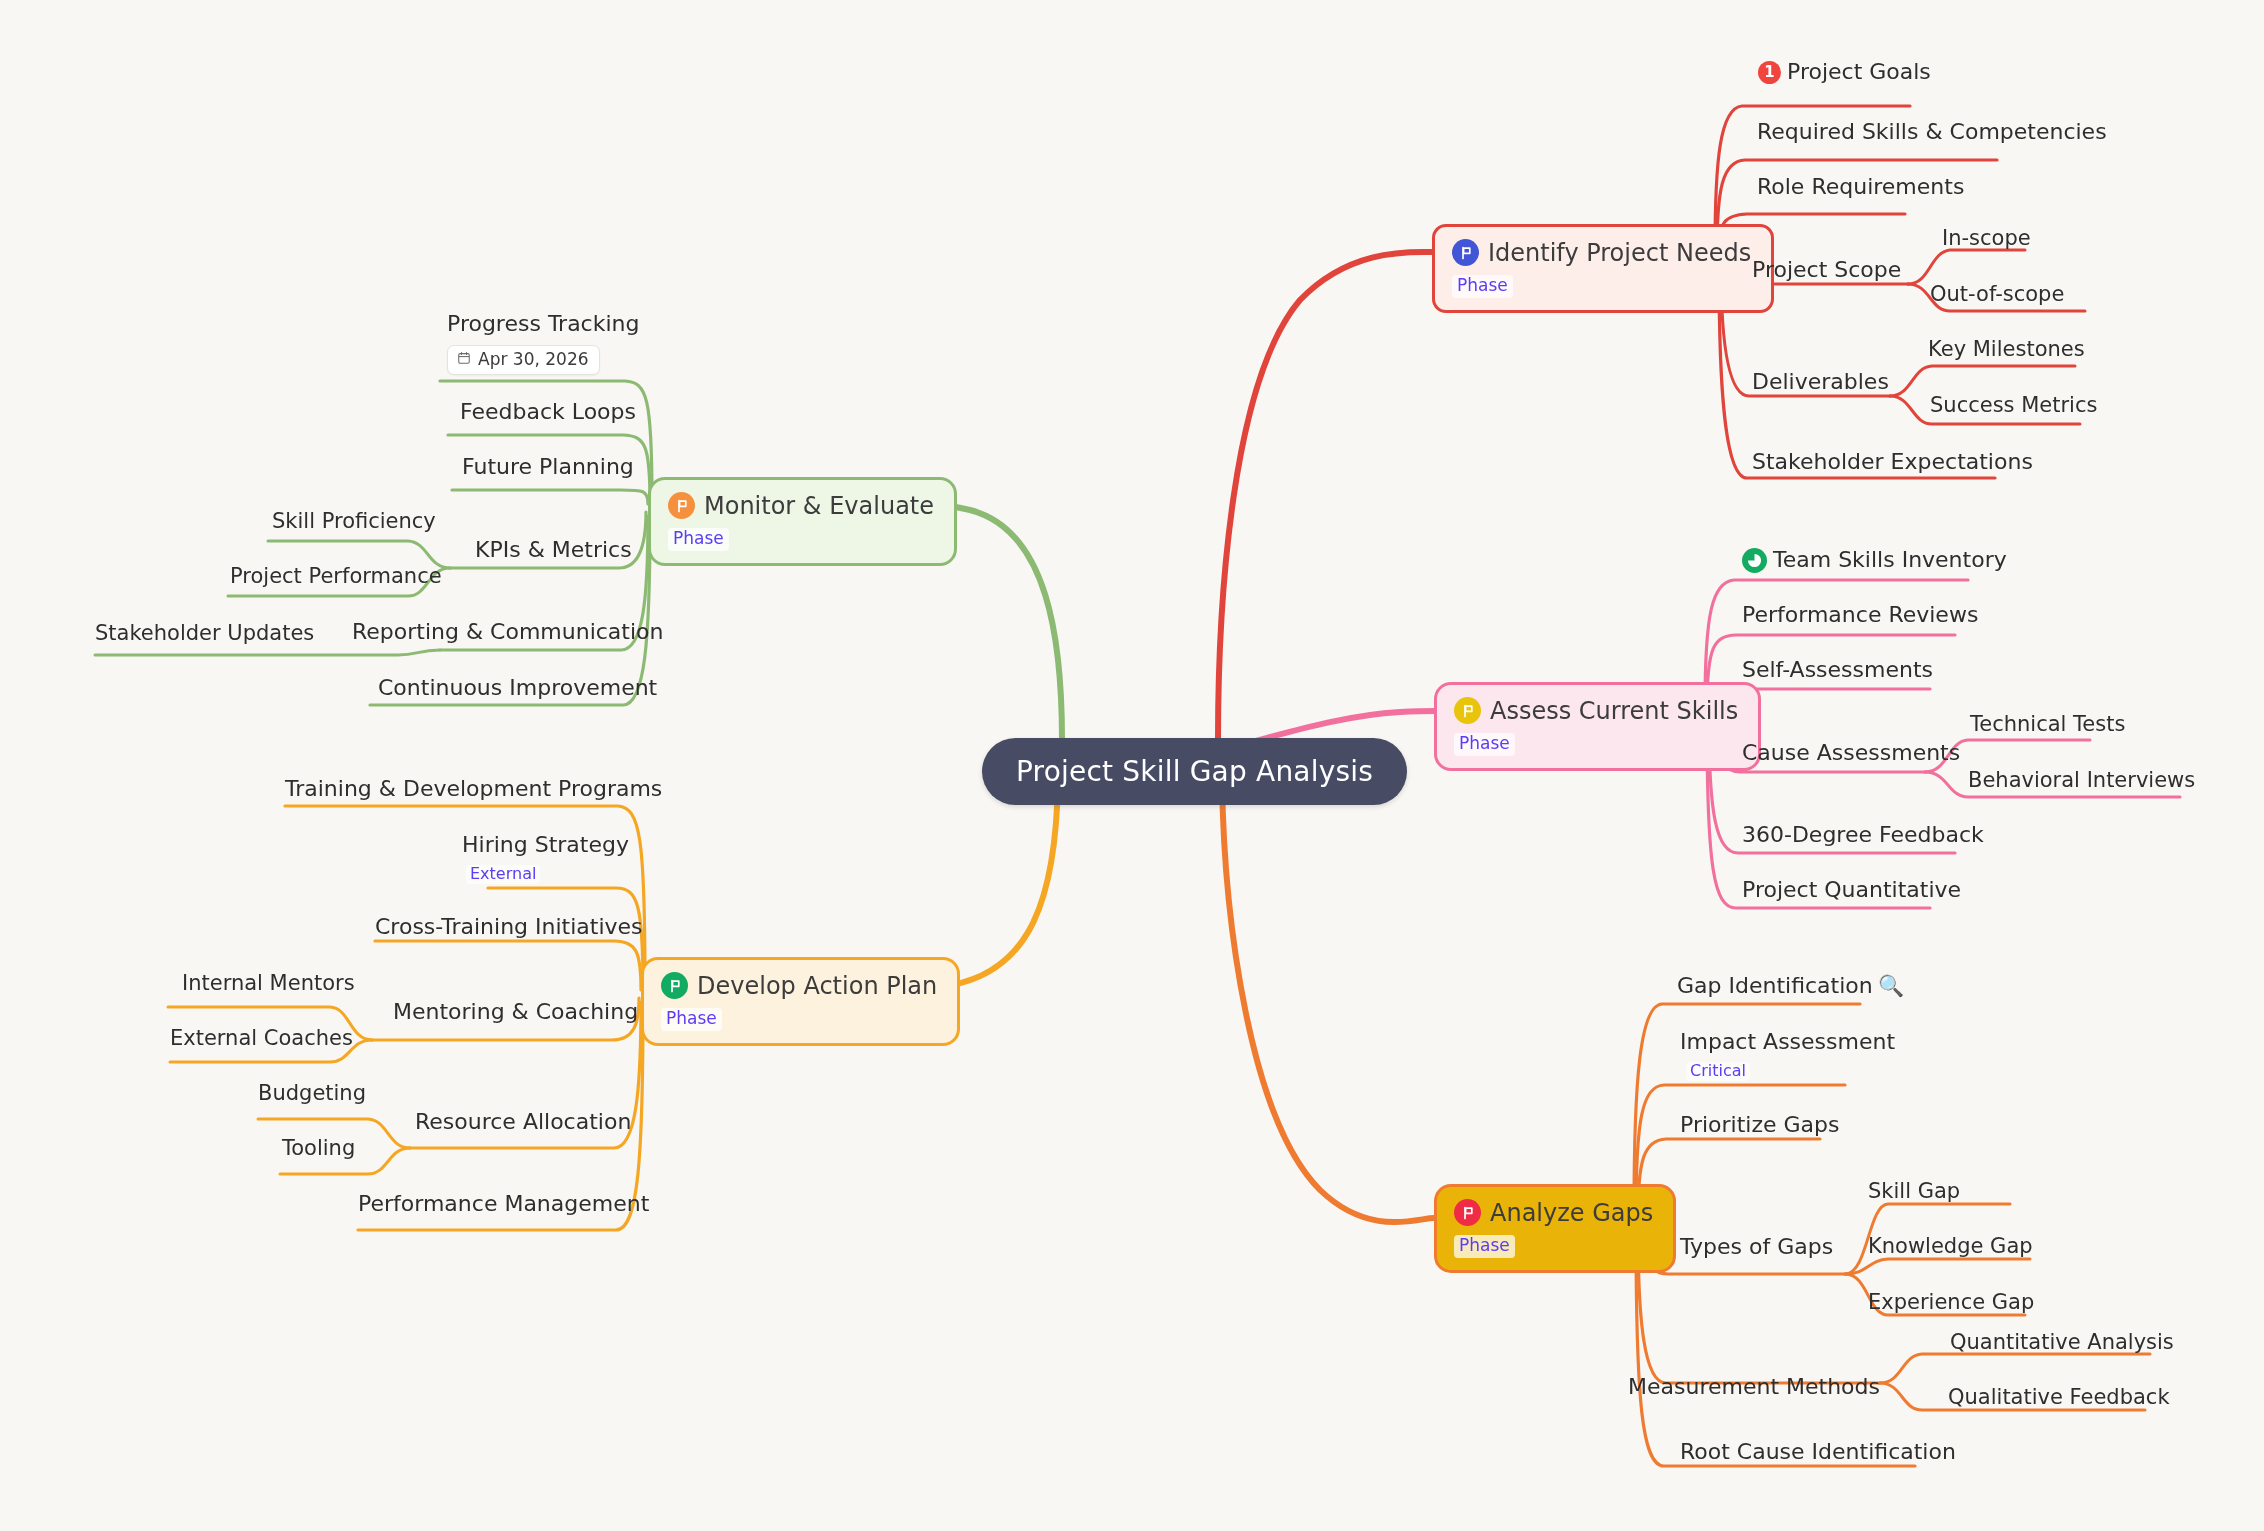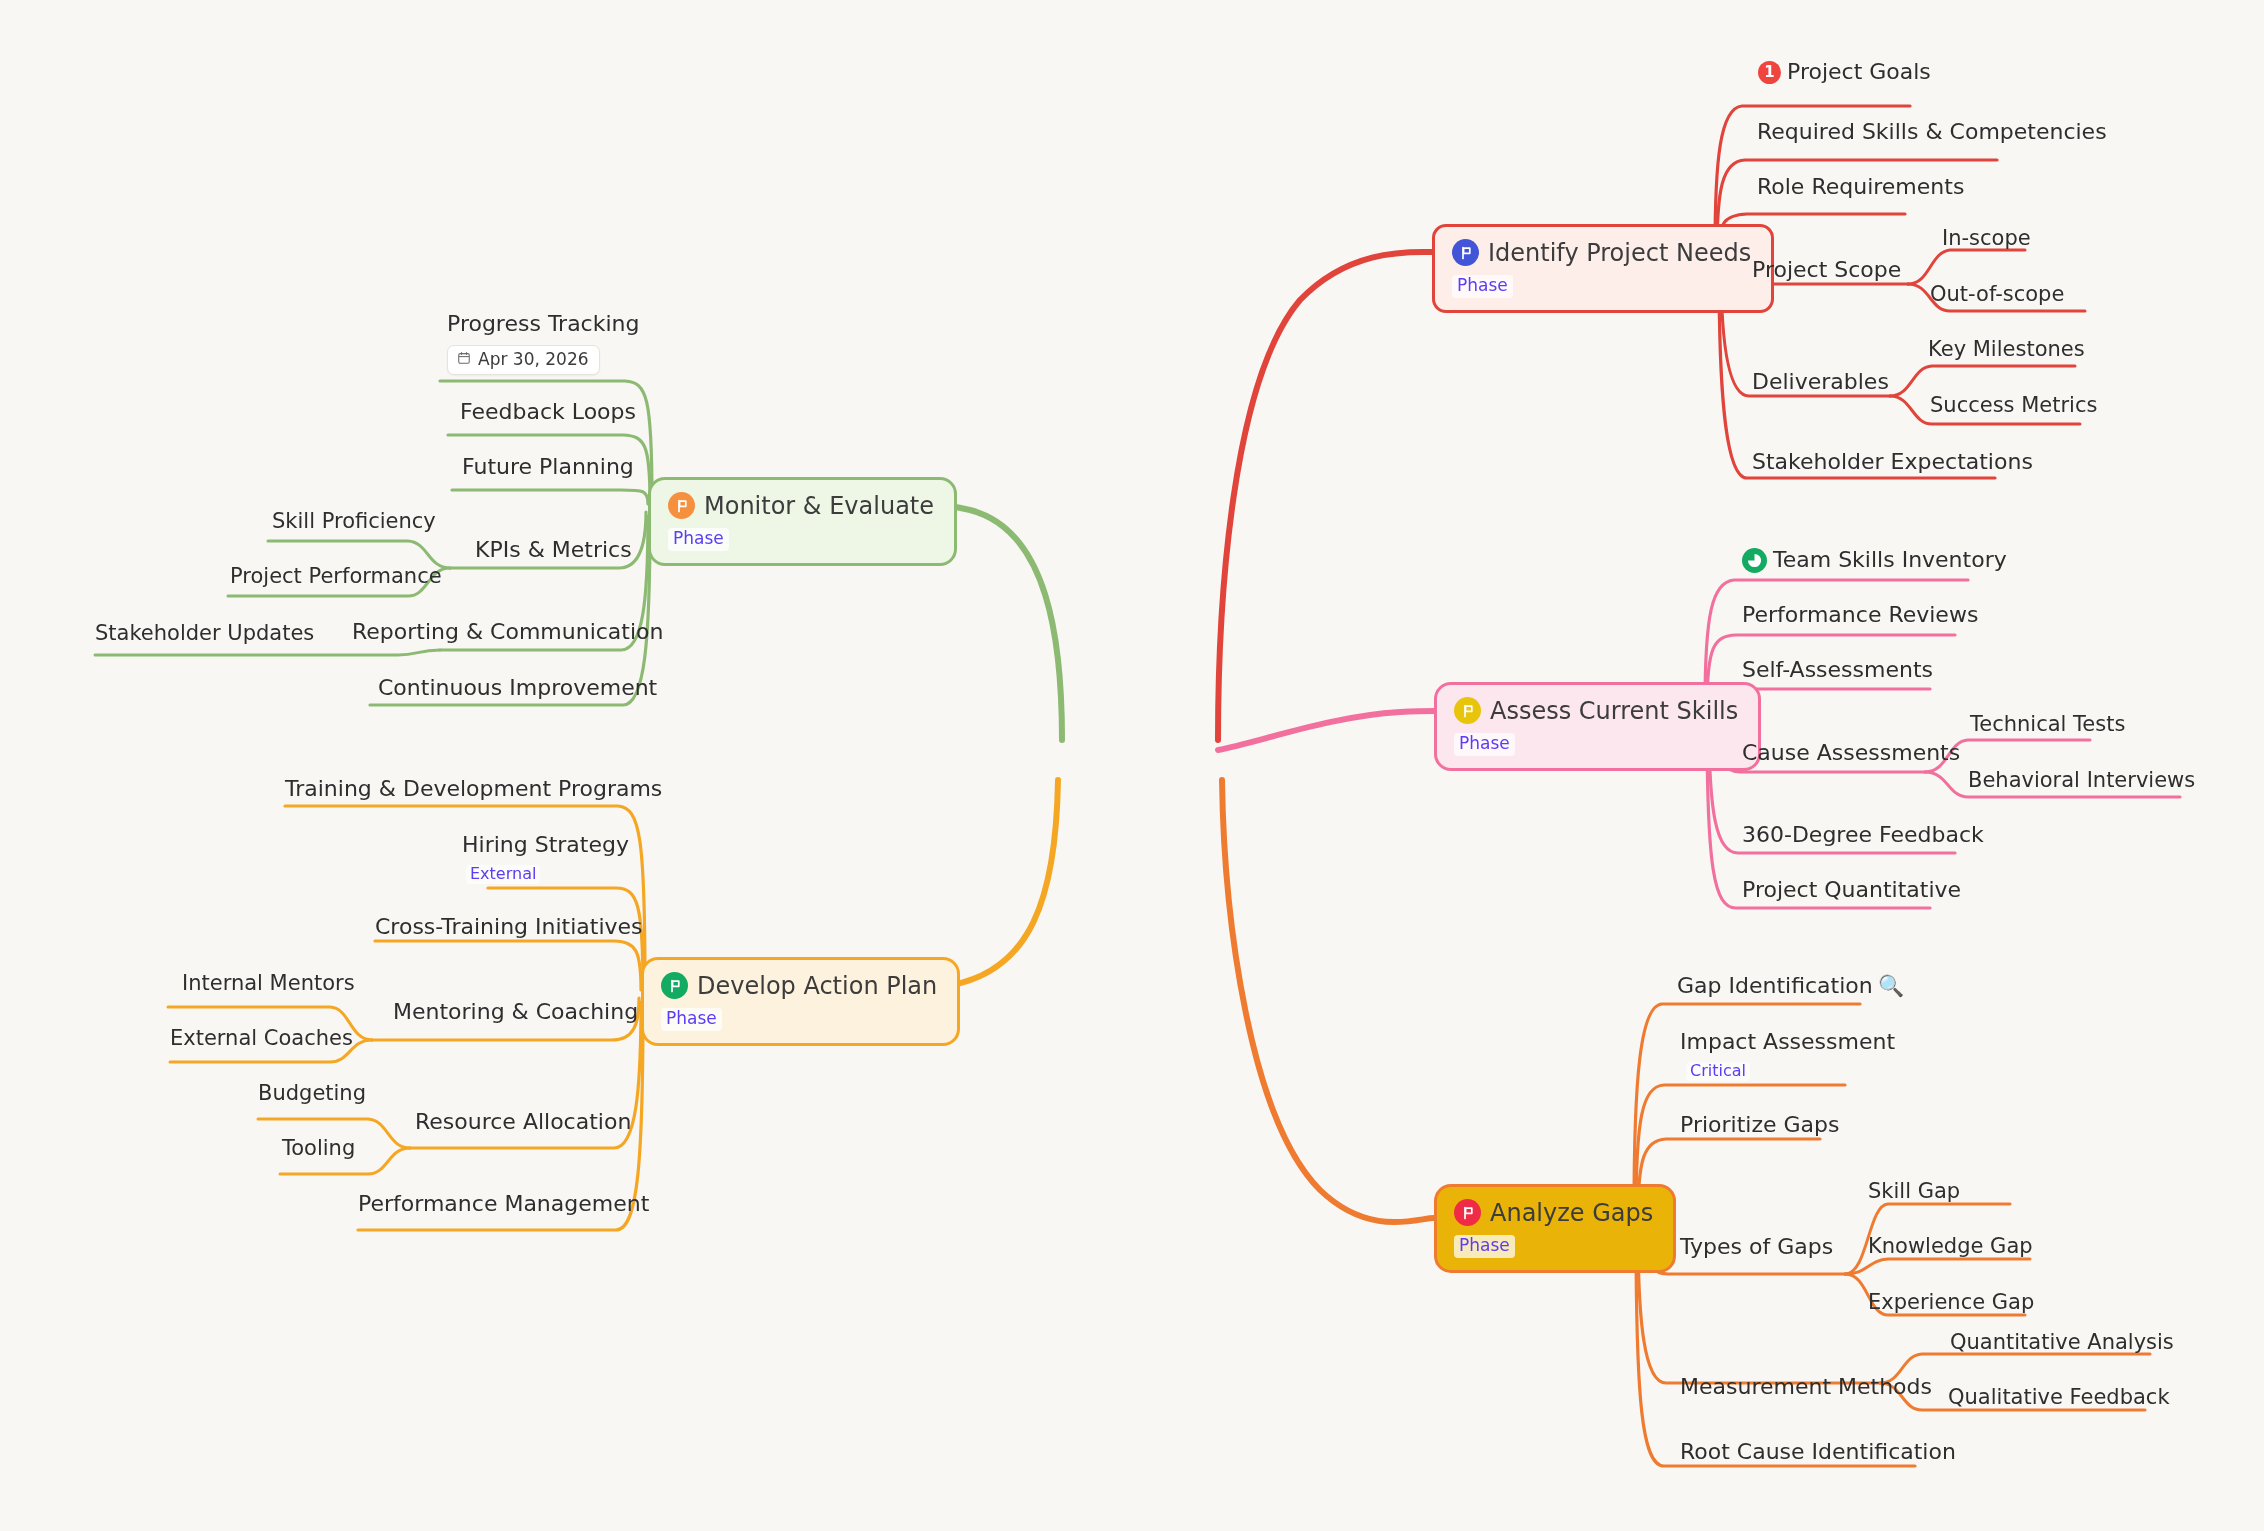--- a/index.html
+++ b/index.html
@@ -173,20 +173,23 @@
     <path d="M648 504 C 648 490 643 490 621 490 L 452 490" stroke="#8cba72" stroke-width="3.2"></path>
     <path d="M646 512 C 646 540 641 568 619 568 L 450 568" stroke="#8cba72" stroke-width="3.2"></path>
     <path d="M648 516 C 648 600 643 650 621 650 L 440 650" stroke="#8cba72" stroke-width="3.2"></path>
     <path d="M650 518 C 650 640 645 705 623 705 L 370 705" stroke="#8cba72" stroke-width="3.2"></path>
 
     <path d="M450 568 C 428 568 428 542 408 541 L 268 541" stroke="#8cba72" stroke-width="3"></path>
     <path d="M450 568 C 428 568 428 596 408 596 L 228 596" stroke="#8cba72" stroke-width="3"></path>
     <path d="M440 650 C 418 650 418 655 398 655 L 95 655" stroke="#8cba72" stroke-width="3"></path>
   </svg>
 
+  <div class="root-node" style="left:982px;top:738px;">
+    <span>Project Skill Gap Analysis</span>
+  </div>
 
   <div class="branch-node" style="left:1432px;top:224px;border-color:#e1443a;background:#fdeeea;border-radius:14px;">
     <div class="branch-title">
       <span class="flagicon" style="background:#4255d6;">
         <svg width="16" height="16" viewBox="0 0 16 16">
             <path d="M5 2.5v11" stroke="#fff" stroke-width="1.7" stroke-linecap="round"></path>
             <path d="M5.6 3.2h6.2v5.1H5.6z" fill="none" stroke="#fff" stroke-width="1.7" stroke-linejoin="round"></path>
           </svg>
       </span>
       <span>Identify Project Needs</span>
@@ -348,21 +351,21 @@
   <div class="leaf l2" style="left:1868px;top:1235px;">
     <div class="leaf-text">
         <span>Knowledge Gap</span>
       </div>
   </div>
   <div class="leaf l2" style="left:1868px;top:1291px;">
     <div class="leaf-text">
         <span>Experience Gap</span>
       </div>
   </div>
-  <div class="leaf" style="left:1680px;top:1375px;">
+  <div class="leaf" style="left:1628px;top:1375px;">
     <div class="leaf-text">
         <span>Measurement Methods</span>
       </div>
   </div>
   <div class="leaf l2" style="left:1950px;top:1331px;">
     <div class="leaf-text">
         <span>Quantitative Analysis</span>
       </div>
   </div>
   <div class="leaf l2" style="left:1948px;top:1386px;">

